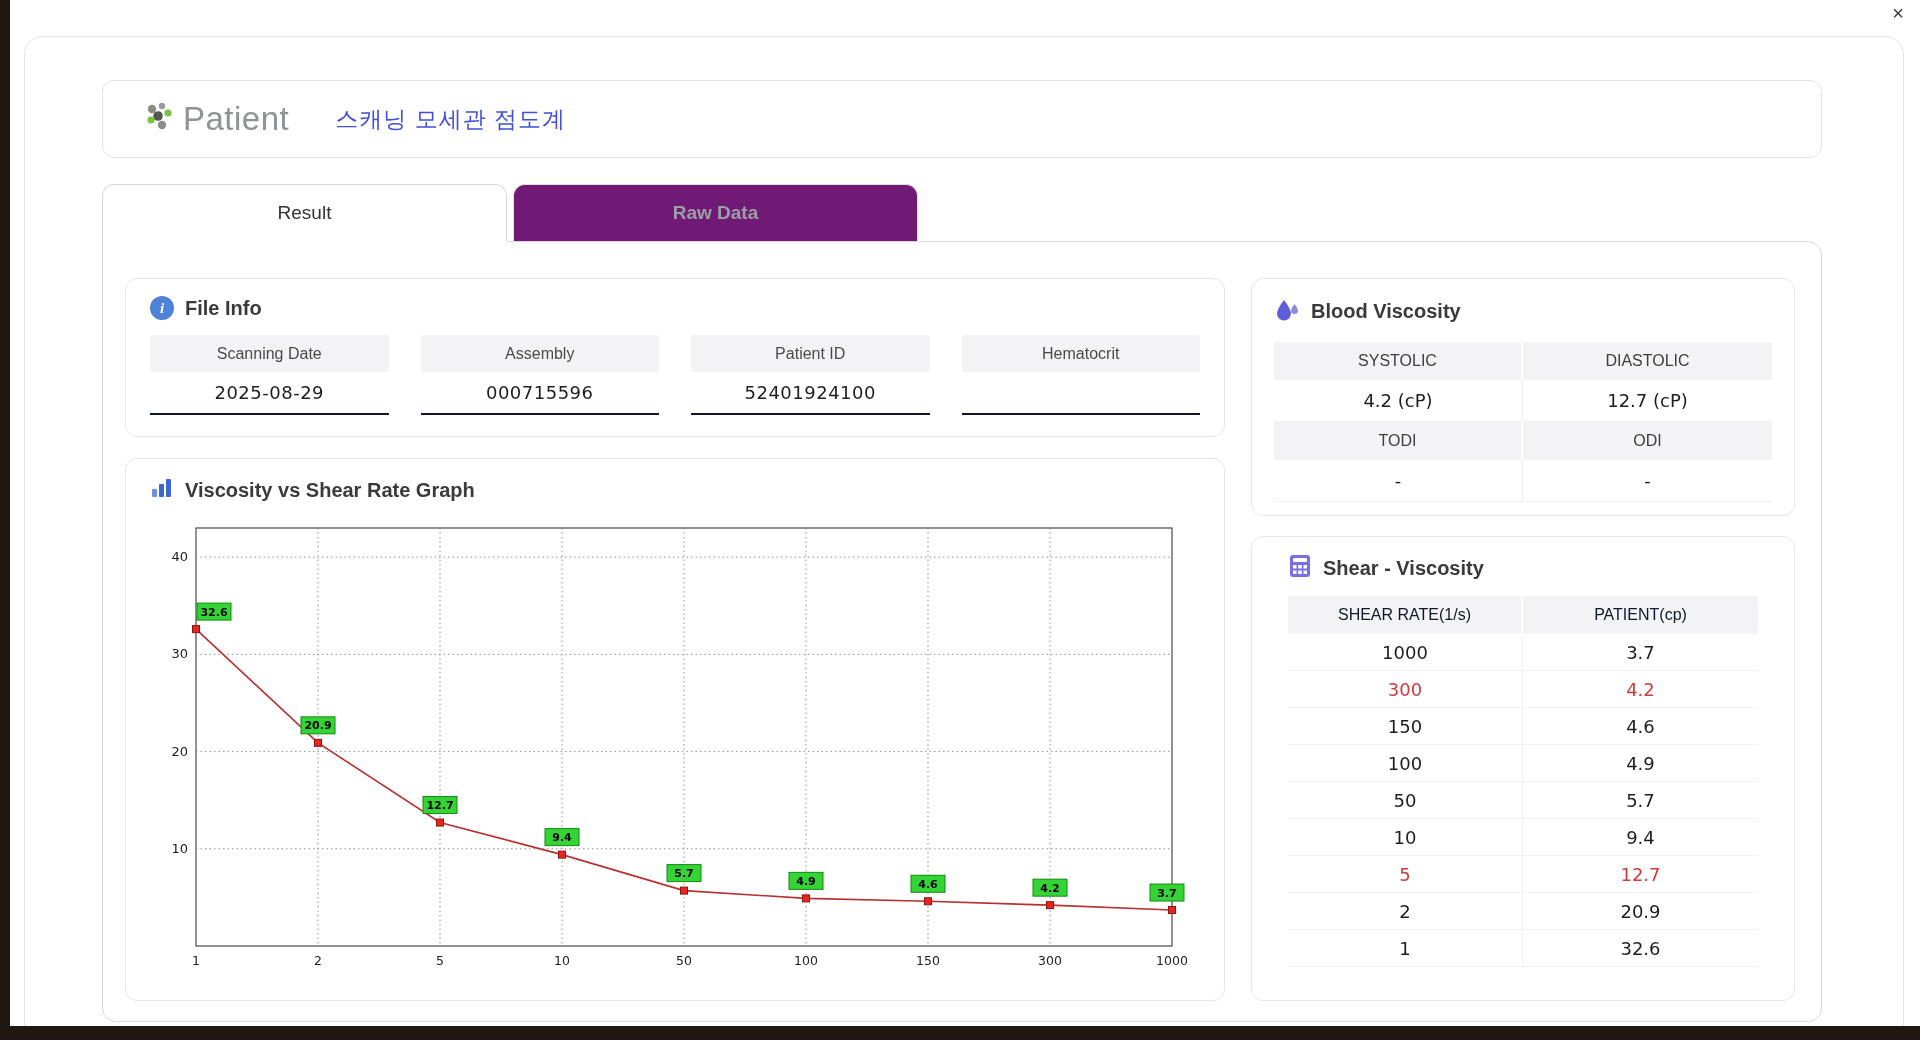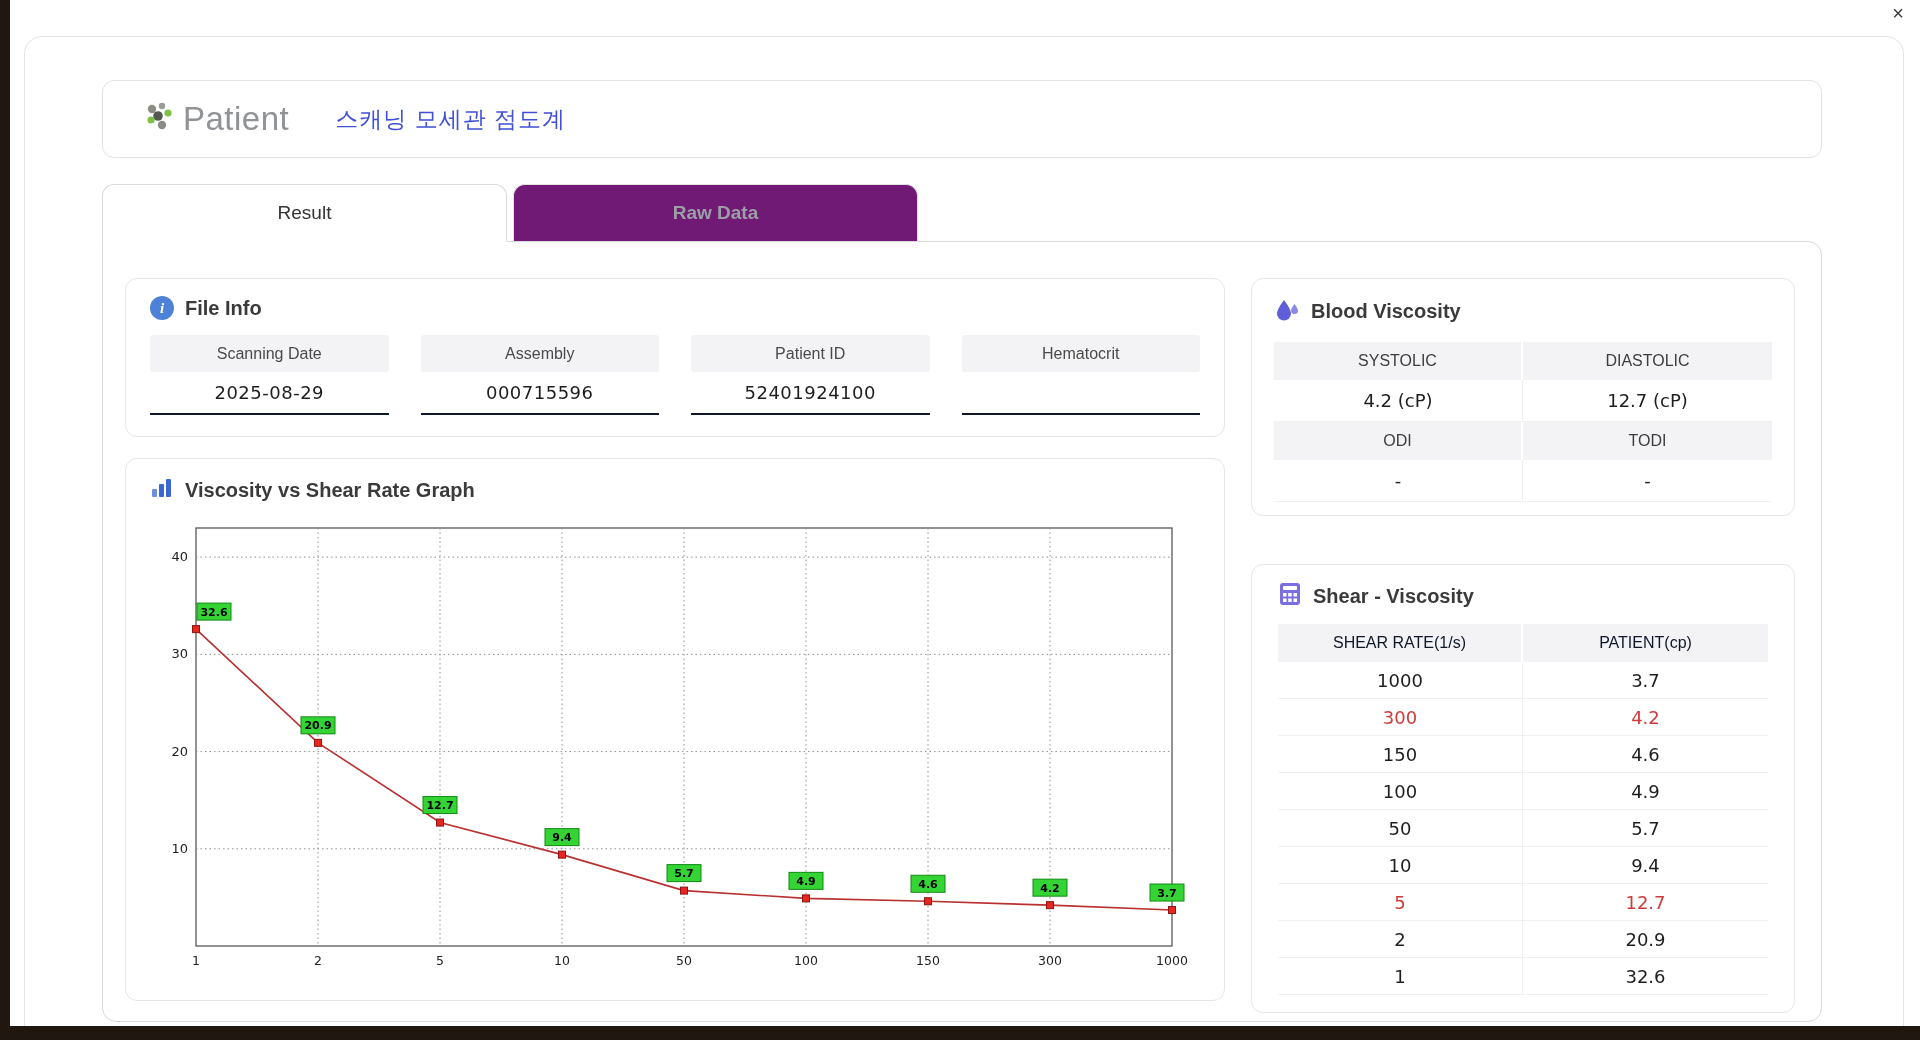--- a/index.html
+++ b/index.html
@@ -15,21 +15,21 @@
   .logo-text{font-size:33px;color:#8f9296;letter-spacing:.5px;font-weight:500}
   .app-title{font-size:23px;font-weight:400;color:#4150d6;letter-spacing:1px}
 
   .tabs{display:flex;gap:6px;margin-top:26px;position:relative;z-index:2}
   .tab{width:405px;height:58px;margin-bottom:-1px;display:flex;align-items:center;justify-content:center;font-size:19px;border:1px solid #d9d9d9;border-radius:12px 12px 0 0;cursor:pointer}
   .tab.active{background:#fff;color:#333;font-weight:400;border-bottom:1px solid #fff}
   .tab.inactive{background:#701a75;color:#9aa0a6;font-weight:600;border-color:#e2e2e2;border-bottom:1px solid #d9d9d9}
 
   .main-card{border:1px solid #d9d9d9;border-radius:0 14px 14px 14px;background:#fff;height:781px;padding:36px 26px 20px 22px;display:flex;gap:26px;position:relative;z-index:1}
   .left-col{flex:1;display:flex;flex-direction:column}
-  .right-col{width:544px;display:flex;flex-direction:column;gap:48px}
+  .right-col{width:544px;display:flex;flex-direction:column;gap:20px}
 
   .card{border:1px solid #e6e6e6;border-radius:12px;background:#fff}
   .card-title{display:flex;align-items:center;gap:11px;font-size:20px;font-weight:700;color:#3a3a3a}
 
   .file-info{padding:17px 24px 18px;height:159px;margin-bottom:21px}
   .fields{display:flex;gap:32px;margin-top:15px}
   .field{flex:1}
   .field-label{height:37px;background:#f3f3f5;display:flex;align-items:center;justify-content:center;font-size:16px;color:#4a4a4a;border-radius:3px}
   .field-value{height:43px;display:flex;align-items:center;justify-content:center;font-size:18px;color:#1e1e1e;border-bottom:2px solid #0f172a;font-family:"DejaVu Sans",sans-serif;letter-spacing:.5px}
 
@@ -37,21 +37,21 @@
   .chart-wrap{margin-top:10px}
 
   .blood-card{padding:17px 22px;height:238px}
   .bv-grid{margin-top:15px}
   .bv-row{display:grid;grid-template-columns:1fr 1fr}
   .bv-h{height:38px;background:#f3f3f5;display:flex;align-items:center;justify-content:center;font-size:16px;color:#3d3d3d}
   .bv-h:first-child{border-right:2px solid #fff}
   .bv-v{height:42px;display:flex;align-items:center;justify-content:center;font-size:18px;color:#1e1e1e;border-bottom:1px solid #f0f0f0;font-family:"DejaVu Sans",sans-serif}
   .bv-v:first-child{border-right:1px solid #eee}
 
-  .shear-card{padding:17px 26px;flex:1}
+  .shear-card{padding:17px 36px;flex:1}
   .sv-table{margin-top:13px}
   .sv-row{display:grid;grid-template-columns:1fr 1fr}
   .sv-th{height:38px;background:#f3f3f5;display:flex;align-items:center;justify-content:center;font-size:16px;color:#0f172a}
   .sv-th:first-child{border-right:2px solid #fff}
   .sv-td{height:37px;display:flex;align-items:center;justify-content:center;font-size:18px;color:#1e1e1e;border-bottom:1px solid #f1f1f1;font-family:"DejaVu Sans",sans-serif}
   .sv-td:first-child{border-right:1px solid #f1f1f1}
   .sv-row.red .sv-td{color:#cf3a3a}
 
   .info-icon{width:24px;height:24px;border-radius:50%;background:#4d82d8;color:#fff;display:inline-flex;align-items:center;justify-content:center;font-size:15px;font-weight:700;font-family:"Liberation Serif",serif;font-style:italic}
 </style>
@@ -200,22 +200,22 @@
           <div class="bv-grid">
               <div class="bv-row">
                 <div class="bv-h">SYSTOLIC</div>
                 <div class="bv-h">DIASTOLIC</div>
               </div>
               <div class="bv-row">
                 <div class="bv-v">4.2 (cP)</div>
                 <div class="bv-v">12.7 (cP)</div>
               </div>
               <div class="bv-row">
+                <div class="bv-h">TODI</div>
                 <div class="bv-h">ODI</div>
-                <div class="bv-h">TODI</div>
               </div>
               <div class="bv-row">
                 <div class="bv-v">-</div>
                 <div class="bv-v">-</div>
               </div>
             </div>
         </div>
 
         <div class="card shear-card">
           <div class="card-title">

